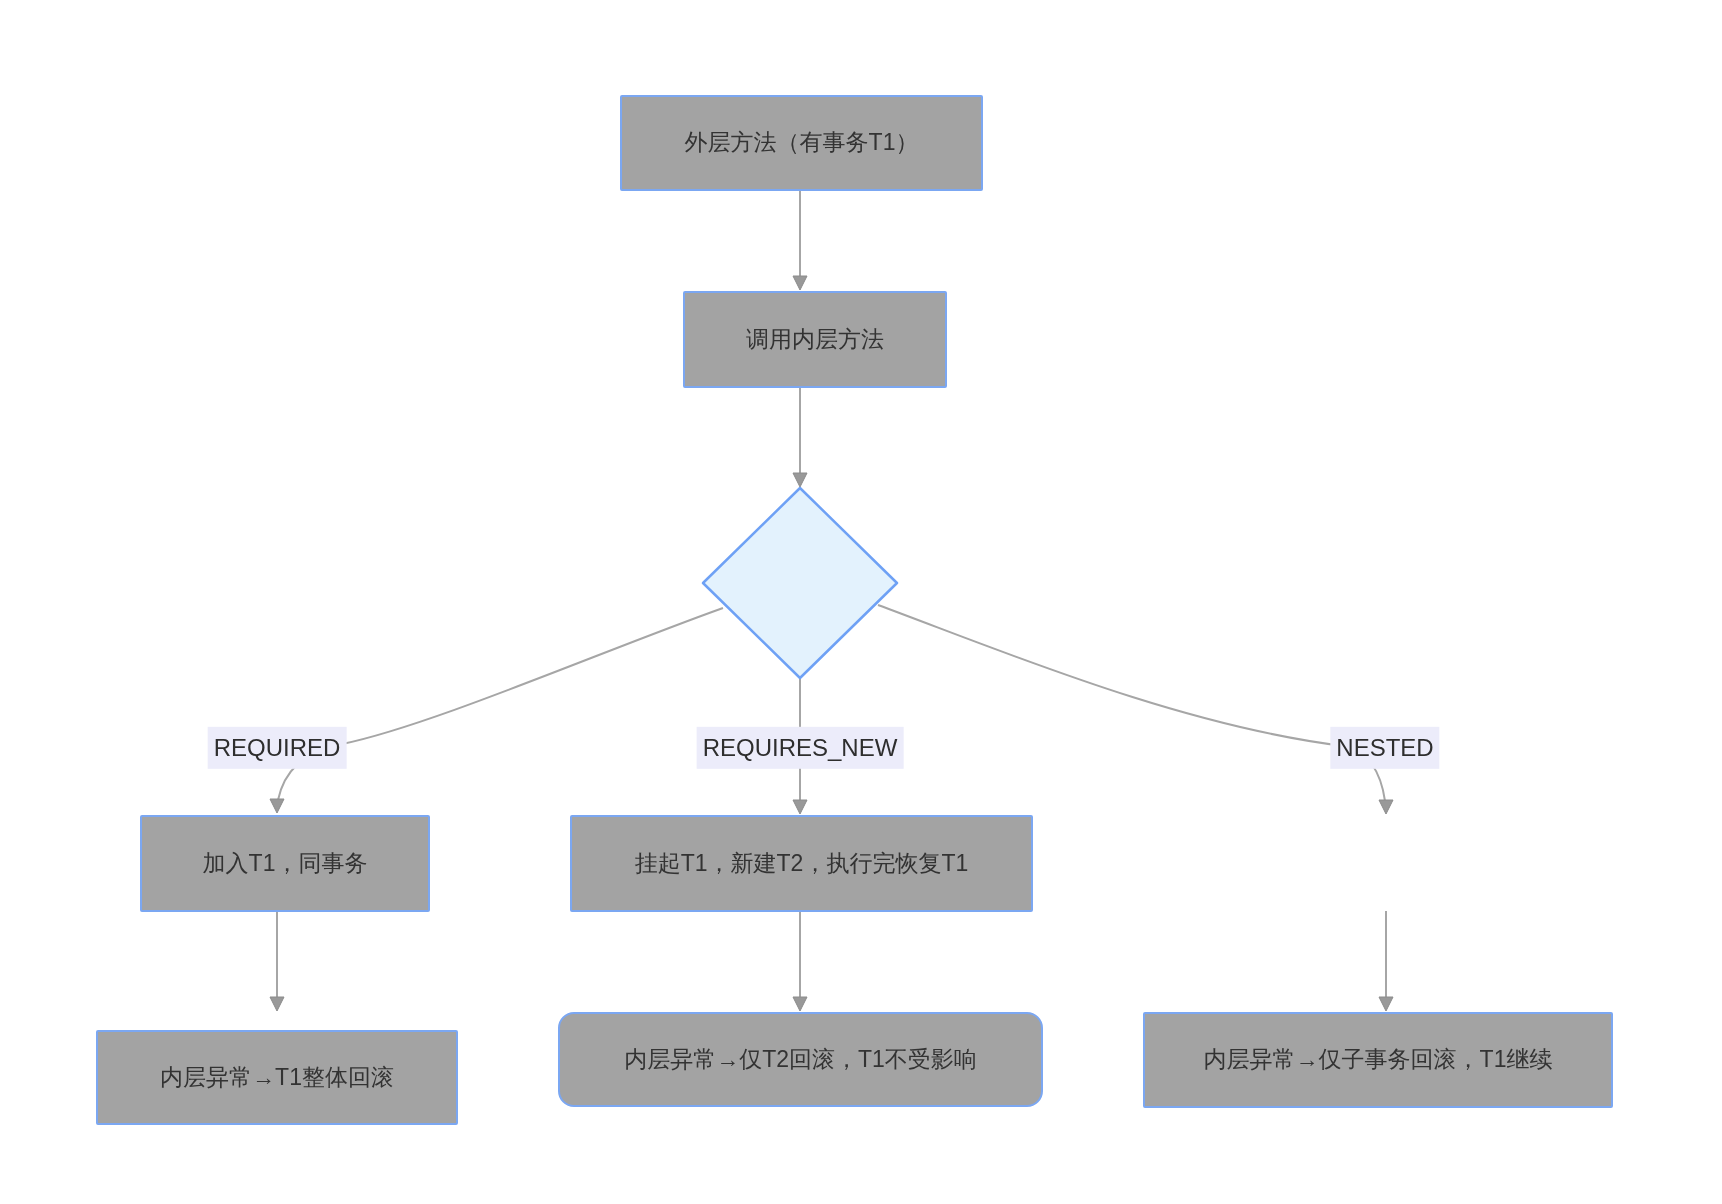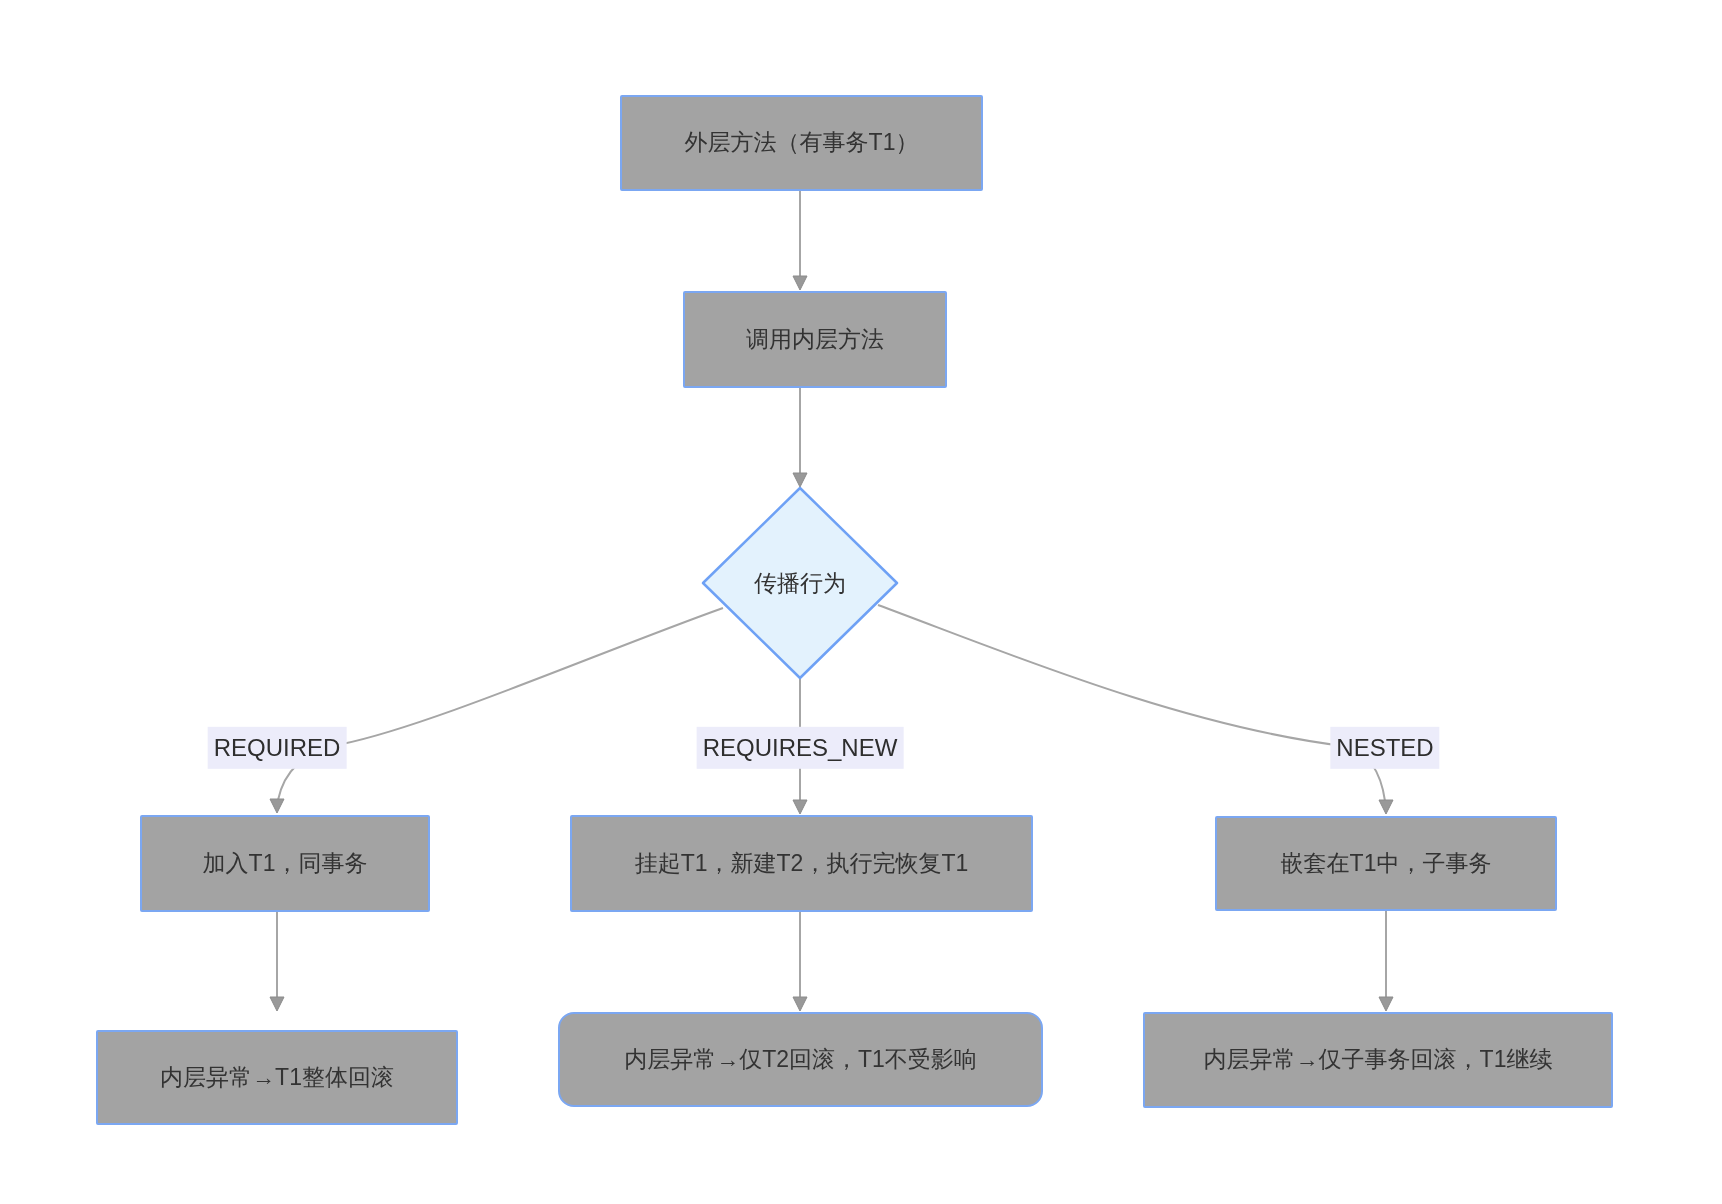--- a/index.html
+++ b/index.html
@@ -51,27 +51,25 @@
     <polygon class="arrowhead" points="793,997 807,997 800,1011"></polygon>
     <polygon class="arrowhead" points="1379,997 1393,997 1386,1011"></polygon>
 
     <polygon class="diamond-shape" points="800,488 897,583 800,678 703,583"></polygon>
   </svg>
 
   <div class="node" style="left:620px;top:95px;width:363px;height:96px;">外层方法（有事务T1）</div>
 
   <div class="node" style="left:668px;top:291px;width:264px;height:97px;margin-left:15px;">调用内层方法</div>
 
-  <div class="diamond-text" style="left:703px;top:536px;width:194px;height:94px;">传播行为</div>
 
   <div class="node" style="left:140px;top:815px;width:290px;height:97px;">加入T1，同事务</div>
 
   <div class="node" style="left:570px;top:815px;width:463px;height:97px;">挂起T1，新建T2，执行完恢复T1</div>
 
-  <div class="node" style="left:1215px;top:816px;width:342px;height:95px;">嵌套在T1中，子事务</div>
 
   <div class="node" style="left:96px;top:1012px;width:362px;height:95px;margin-top:18px;">内层异常→T1整体回滚</div>
 
   <div class="node" style="left:558px;top:1012px;width:485px;height:95px;border-radius:16px;">内层异常→仅T2回滚，T1不受影响</div>
 
   <div class="node" style="left:1143px;top:1012px;width:470px;height:96px;">内层异常→仅子事务回滚，T1继续</div>
 
   <div class="edge-label" style="left:277px;top:748px;">REQUIRED</div>
 
   <div class="edge-label" style="left:800px;top:748px;">REQUIRES_NEW</div>

